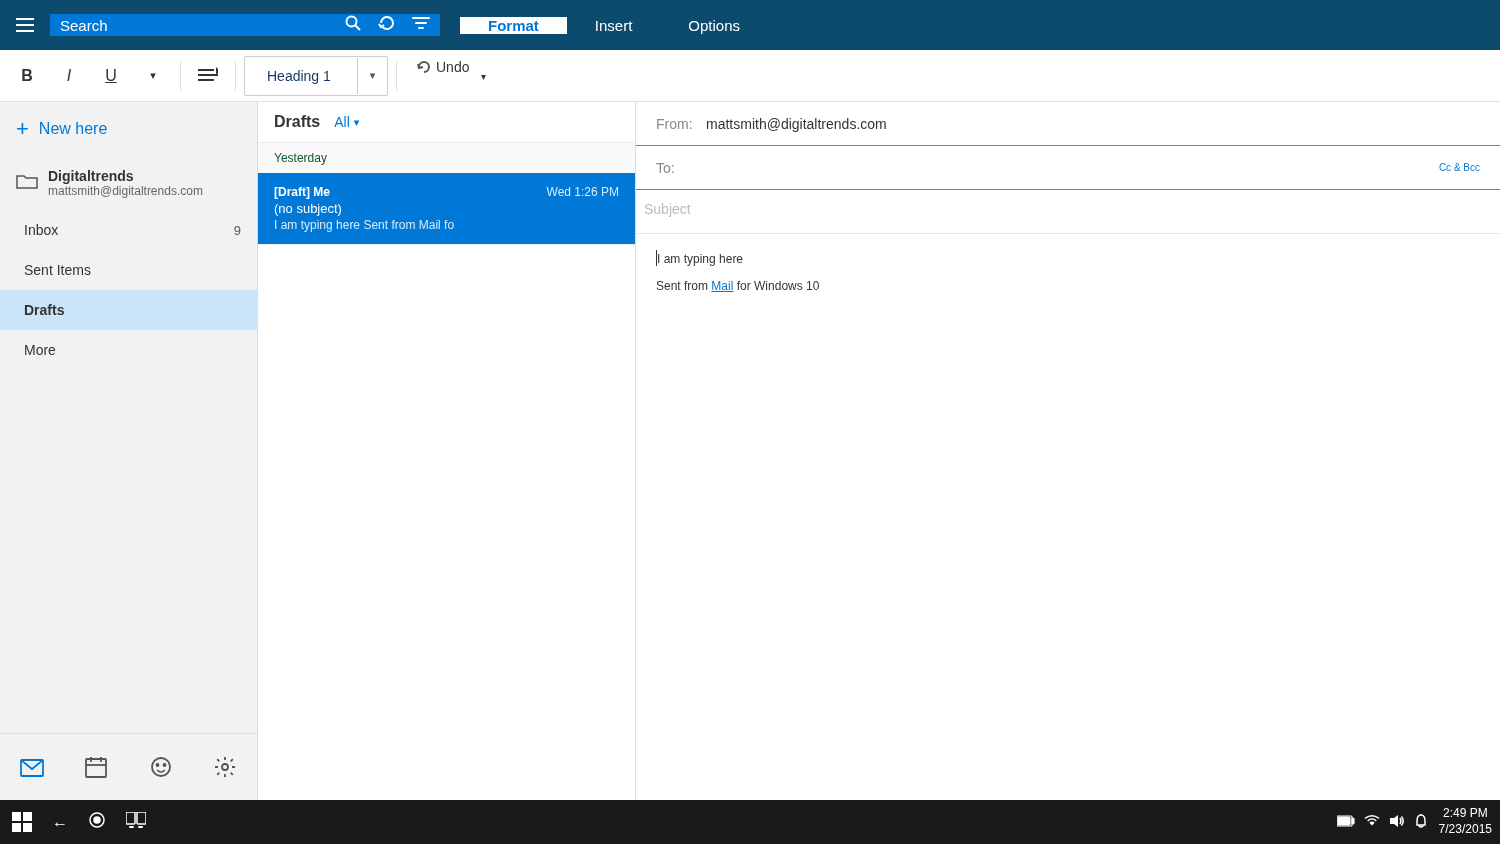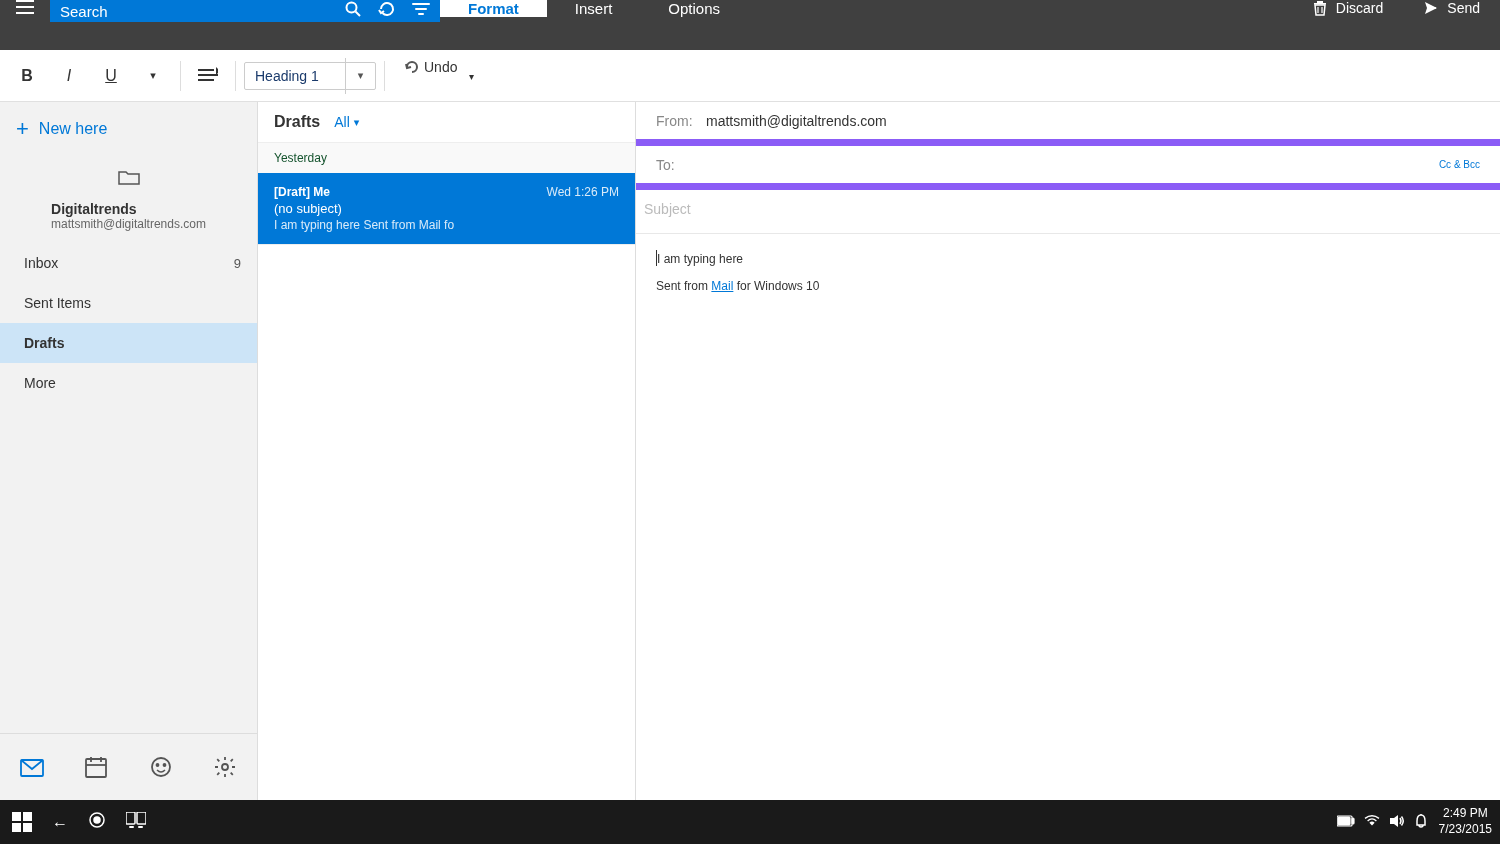--- a/index.html
+++ b/index.html
@@ -18,36 +18,36 @@
     .win-logo-sq { background: #fff; width: 9px; height: 9px; }
     .taskbar-icon { color: #fff; font-size: 16px; cursor: pointer; padding: 4px; }
     .taskbar-clock { text-align: center; line-height: 1.3; }
     .taskbar-sys-icons { display: flex; align-items: center; gap: 8px; }
 
     
     .app { display: flex; flex-direction: column; height: 800px; }
 
     
     .top-bar {
-      height: 50px; background: #404040; display: flex; align-items: flex-start;
+      height: 50px; background: #0c4a6e; display: flex; align-items: center;
     }
     .hamburger-btn {
       width: 50px; display: flex; align-items: center; justify-content: center;
       color: #fff; cursor: pointer; font-size: 18px; flex-shrink: 0;
     }
     .search-area {
       width: 390px; background: #0078d7; display: flex; align-items: center;
       padding: 0 10px; gap: 8px; border-right: none;
     }
     .search-text { color: #fff; font-size: 15px; flex: 1; }
     .search-icons { display: flex; gap: 16px; align-items: center; }
     .search-icon-btn { color: #fff; font-size: 16px; cursor: pointer; }
 
     .format-tabs {
-      display: flex; align-items: stretch; flex: 1;
+      display: flex; align-items: stretch; flex: 1; padding-left: 20px;
     }
     .format-tab {
       padding: 0 28px; display: flex; align-items: center; font-size: 15px;
       color: #fff; cursor: pointer; position: relative;
     }
     .format-tab.active {
       background: #fff; color: #0078d7; font-weight: 600;
     }
 
     .top-bar-actions {
@@ -66,21 +66,21 @@
     .tb-btn {
       width: 38px; height: 38px; display: flex; align-items: center; justify-content: center;
       border: 1px solid transparent; border-radius: 2px; cursor: pointer; font-size: 16px;
       color: #333;
     }
     .tb-bold { font-weight: bold; }
     .tb-italic { font-style: italic; }
     .tb-underline { text-decoration: underline; }
     .tb-dropdown { 
       display: flex; align-items: center; border: 1px solid #ccc; border-radius: 2px;
-      height: 28px; cursor: pointer;
+      height: 40px; cursor: pointer; padding-left: 12px;
     }
     .tb-dropdown-label {
       padding: 0 10px; font-size: 14px; color: #1a3a6b; font-weight: 500; min-width: 100px;
     }
     .tb-dropdown-arrow {
       width: 30px; height: 36px; display: flex; align-items: center; justify-content: center;
       border-left: 1px solid #ccc; color: #555; font-size: 11px;
     }
     .tb-divider { width: 1px; height: 30px; background: #ddd; margin: 0 4px; }
     .undo-btn {
@@ -100,21 +100,20 @@
     }
     .new-mail-btn {
       display: flex; align-items: center; gap: 10px; padding: 16px 16px;
       cursor: pointer; color: #0078d7; font-size: 16px;
     }
     .new-mail-icon { font-size: 18px; font-weight: 300; }
 
     .account-section {
       display: flex; align-items: center; gap: 10px; padding: 12px 16px;
       cursor: pointer;
-      flex-direction: column;
     }
     .account-folder-icon { font-size: 18px; color: #555; }
     .account-info { display: flex; flex-direction: column; }
     .account-name { font-size: 14px; font-weight: 600; color: #333; }
     .account-email { font-size: 12px; color: #666; }
 
     .nav-item {
       display: flex; align-items: center; padding: 12px 16px 12px 24px;
       cursor: pointer; font-size: 14px; color: #333; justify-content: space-between;
     }
@@ -167,21 +166,21 @@
     .mail-subject { font-size: 13px; color: #555; margin: 2px 0; }
     .mail-preview { font-size: 12px; color: #888; white-space: nowrap; overflow: hidden; text-overflow: ellipsis; max-width: 320px; }
 
     
     .compose-panel {
       flex: 1; display: flex; flex-direction: column; background: #fff;
       overflow: hidden;
     }
     .compose-field {
       display: flex; align-items: center; padding: 10px 20px;
-      border-bottom: 7px solid #8b5cf6; min-height: 44px;
+      border-bottom: 1px solid #8b5cf6; min-height: 44px;
     }
     .compose-label { color: #888; font-size: 14px; min-width: 50px; }
     .compose-value { font-size: 14px; color: #333; flex: 1; }
     .compose-cc-bcc { color: #0078d7; font-size: 10px; cursor: pointer; }
     .compose-subject-field {
       padding: 10px 8px; border-bottom: 1px solid #e8e8e8; min-height: 44px;
     }
     .compose-subject-placeholder { font-size: 14px; color: #bbb; }
 
     .compose-body {
@@ -231,39 +230,20 @@
     </div>
     <div class="format-tabs">
       <div class="format-tab active">
         <span>Format</span>
       </div>
       <div class="format-tab">
         <span>Insert</span>
       </div>
       <div class="format-tab">
         <span>Options</span>
-      </div>
-    </div>
-    <div class="top-bar-actions">
-      <div class="tb-action-btn">
-        <svg width="16" height="16" viewBox="0 0 16 16" fill="white">
-          <rect x="5" y="1" width="6" height="2"></rect>
-          <rect x="2" y="3" width="12" height="1.5"></rect>
-          <path d="M3 5h10l-1 10H4L3 5z" fill="none" stroke="white" stroke-width="1.5"></path>
-          <line x1="6" y1="7" x2="6" y2="13" stroke="white" stroke-width="1.2"></line>
-          <line x1="10" y1="7" x2="10" y2="13" stroke="white" stroke-width="1.2"></line>
-        </svg>
-        <span>Discard</span>
-      </div>
-      <div class="tb-action-btn">
-        <svg width="16" height="16" viewBox="0 0 16 16" fill="white">
-          <polygon points="2,2 14,8 2,14 4,8 2,2"></polygon>
-          <line x1="4" y1="8" x2="13" y2="8" stroke="white" stroke-width="1.5"></line>
-        </svg>
-        <span>Send</span>
       </div>
     </div>
   </div>
 
   <div class="toolbar-row">
     <div class="tb-btn tb-bold">
       <span>B</span>
     </div>
     <div class="tb-btn tb-italic">
       <span>I</span>

